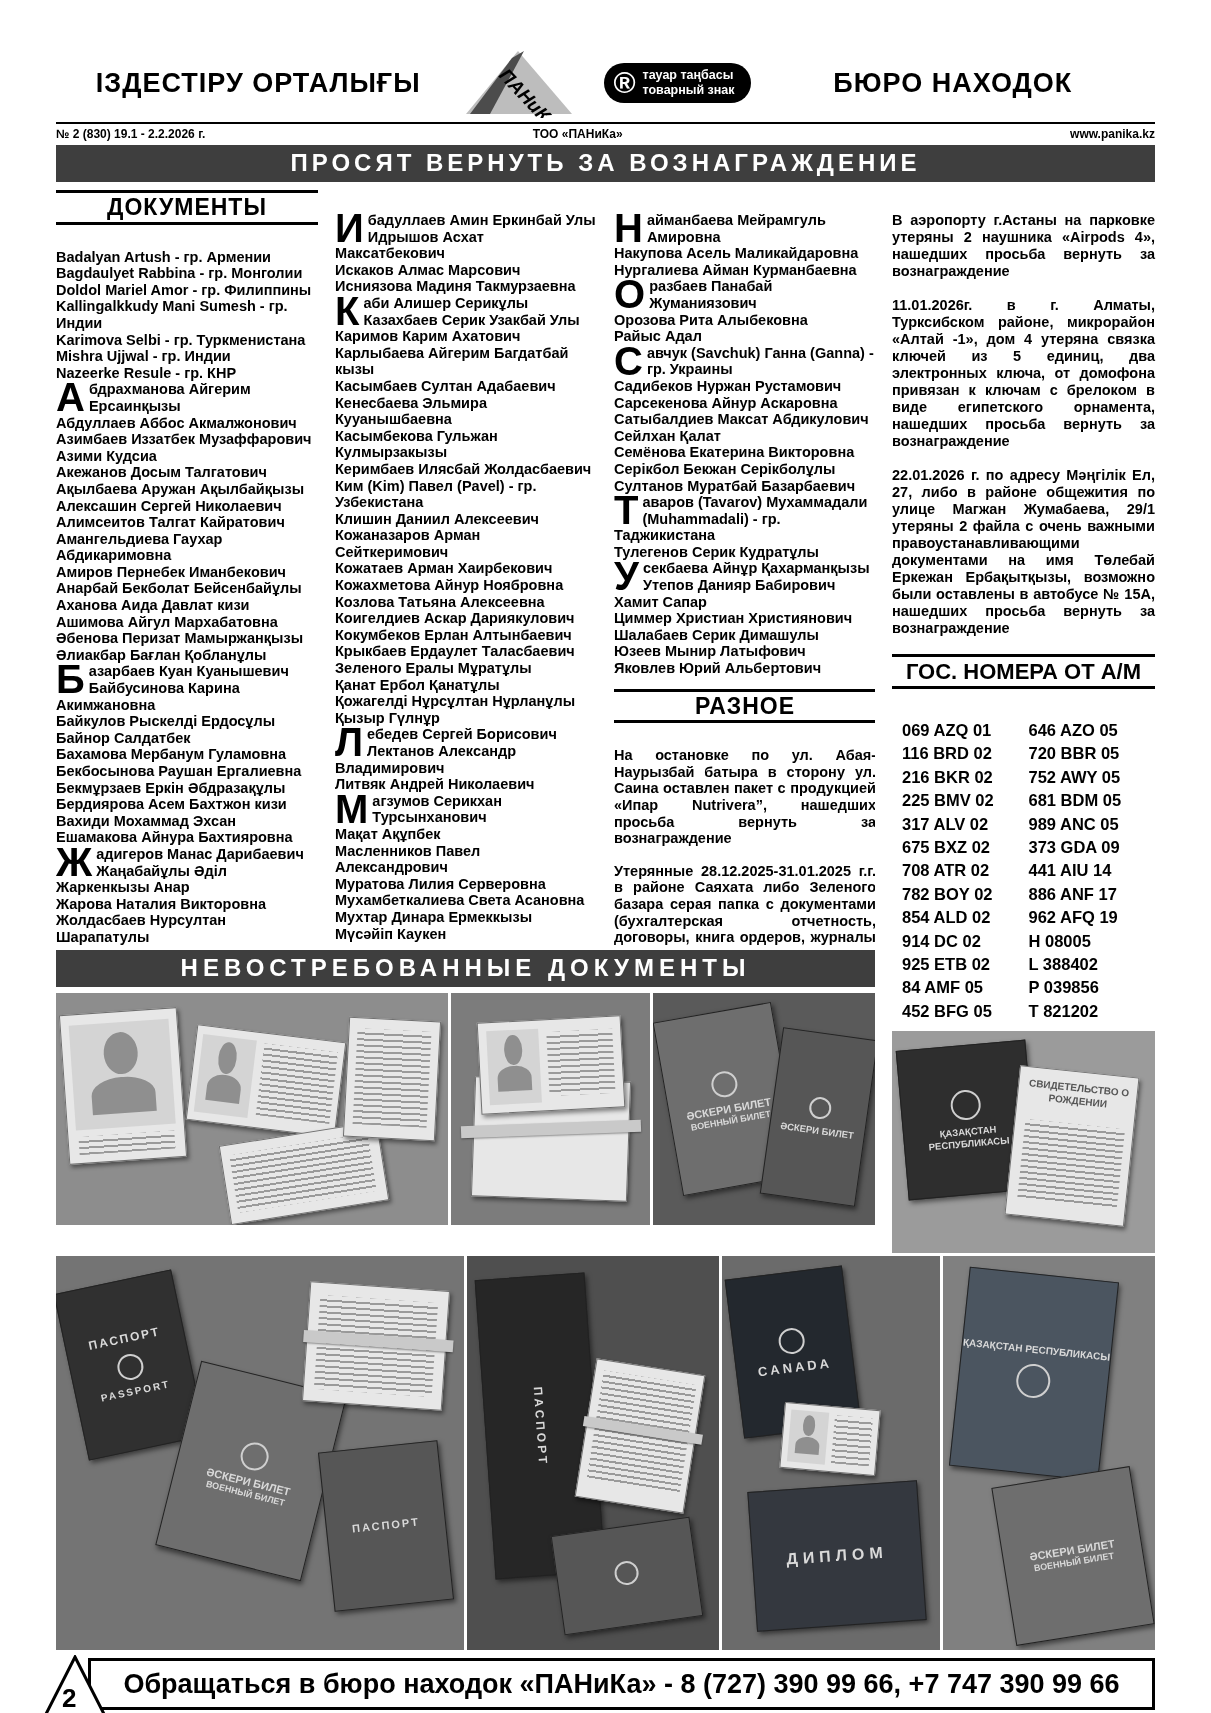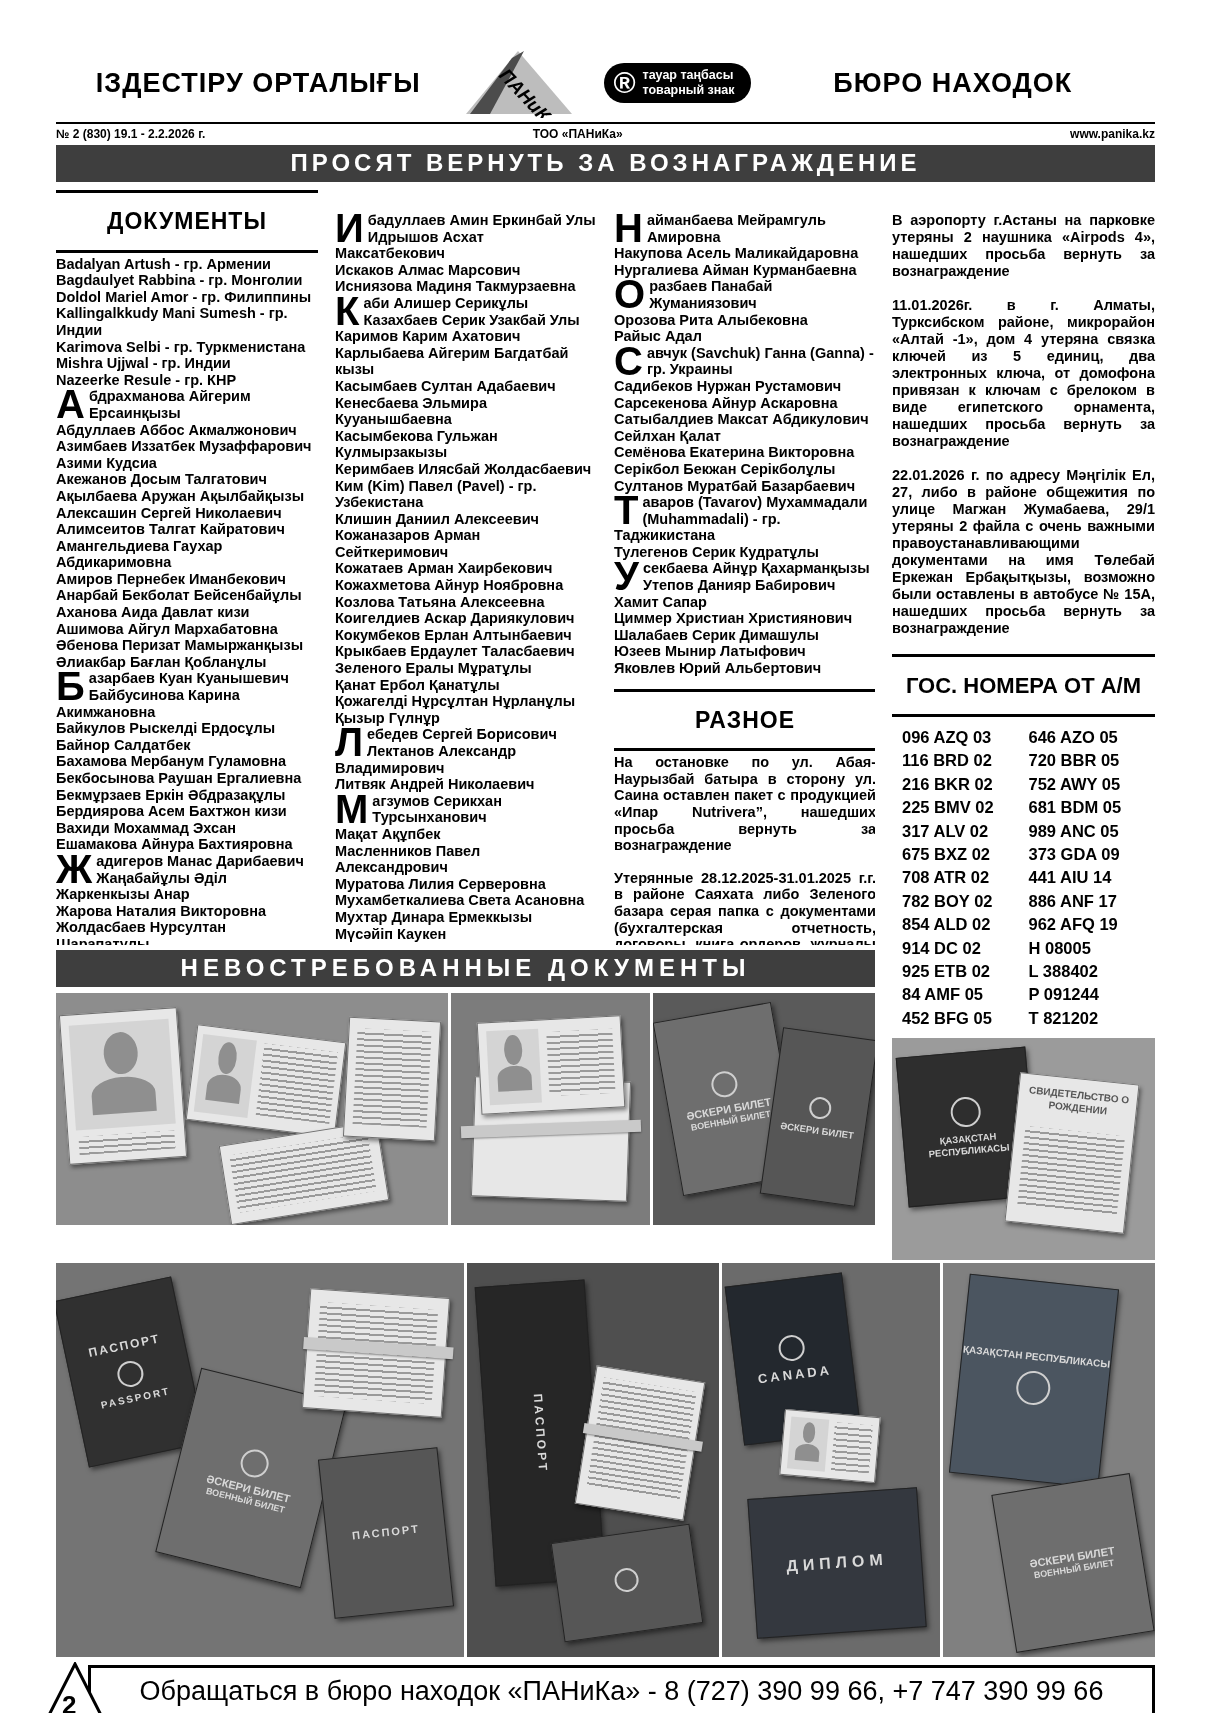--- a/index.html
+++ b/index.html
@@ -29,21 +29,21 @@
   
   .main { display:flex; gap:17px; margin-top:8px; }
   .left-zone { width:819px; flex:0 0 819px; }
   .right-zone { width:263px; flex:0 0 263px; }
   .three-cols { display:flex; gap:17px; height:755px; overflow:hidden; }
   .col { width:262px; flex:0 0 262px; font-size:14.5px; font-weight:bold; line-height:16.6px; }
   .col.pad-top { padding-top:22px; }
   .right-zone { font-size:14.5px; font-weight:bold; line-height:17px; padding-top:22px; }
 
   .sec-head { border-top:3px solid #000; border-bottom:3px solid #000; text-align:center;
-              font-size:23px; font-weight:bold; letter-spacing:1px; padding:20px 0; margin-bottom:3px; }
+              font-size:23px; font-weight:bold; letter-spacing:1px; padding:6px 0; margin-bottom:24px; }
   .sec-head.misc { margin-top:12px; }
   .name-line { }
   .dc-block { }
   .dc { float:left; font-size:40px; line-height:33px; font-weight:bold; padding-right:4px; }
   .para { text-align:justify; margin-bottom:16px; }
   .notice { text-align:justify; margin-bottom:17px; }
 
   
   .plates-head { font-size:22px; letter-spacing:0; margin-top:4px; }
   .plates { display:flex; padding:6px 0 0 10px; }
@@ -67,21 +67,21 @@
   .bk-emblem { border:2px solid #cfcfcf; border-radius:50%; margin-bottom:6px; }
   .txt-lines { background:repeating-linear-gradient(#00000000 0 4px, #9a9a9a 4px 6px); }
   .face { background:#d4d4d4; overflow:hidden; }
   .face .head { width:34%; height:40%; border-radius:50%; background:#8f8f8f; margin:10% auto 0 auto; }
   .face .body2 { width:64%; height:34%; border-radius:48% 48% 0 0; background:#8f8f8f; margin:3% auto 0 auto; }
   .strap { background:#c9c9c9; box-shadow:0 1px 2px rgba(0,0,0,.4); }
 
   
   .footer { margin-top:8px; position:relative; height:56px; }
   .footer-box { border:3px solid #000; height:52px; margin-left:32px; display:flex; align-items:center; justify-content:center;
-                font-size:27px; font-weight:normal; }
+                font-size:27px; font-weight:bold; }
   .page-tri { position:absolute; left:-14px; top:-3px; }
 </style>
 </head>
 <body>
 
 <div class="page">
 
   <div class="masthead">
     <div class="mast-title">ІЗДЕСТІРУ ОРТАЛЫҒЫ</div>
     <div class="logo-group">
@@ -315,21 +315,21 @@
 
     <div class="right-zone">
       <div id="notices">
           <div class="notice">В аэропорту г.Астаны на парковке утеряны 2 наушника «Airpods 4», нашедших просьба вернуть за вознаграждение</div>
           <div class="notice">11.01.2026г. в г. Алматы, Турксибском районе, микрорайон «Алтай -1», дом 4 утеряна связка ключей из 5 единиц, два электронных ключа, от домофона привязан к ключам с брелоком в виде египетского орнамента, нашедших просьба вернуть за вознаграждение</div>
           <div class="notice">22.01.2026 г. по адресу Мәңгілік Ел, 27, либо в районе общежития по улице Магжан Жумабаева, 29/1 утеряны 2 файла с очень важными правоустанавливающими документами на имя Төлебай Еркежан Ербақытқызы, возможно были оставлены в автобусе № 15А, нашедших просьба вернуть за вознаграждение</div>
         </div>
       <div class="sec-head plates-head">ГОС. НОМЕРА ОТ А/М</div>
       <div class="plates">
         <div class="plate-col" id="plates-left">
-            <div class="plate">096 AZQ 03</div>
+            <div class="plate">069 AZQ 01</div>
             <div class="plate">116 BRD 02</div>
             <div class="plate">216 BKR 02</div>
             <div class="plate">225 BMV 02</div>
             <div class="plate">317 ALV 02</div>
             <div class="plate">675 BXZ 02</div>
             <div class="plate">708 ATR 02</div>
             <div class="plate">782 BOY 02</div>
             <div class="plate">854 ALD 02</div>
             <div class="plate">914 DC 02</div>
             <div class="plate">925 ETB 02</div>
@@ -341,21 +341,21 @@
             <div class="plate">720 BBR 05</div>
             <div class="plate">752 AWY 05</div>
             <div class="plate">681 BDM 05</div>
             <div class="plate">989 ANC 05</div>
             <div class="plate">373 GDA 09</div>
             <div class="plate">441 AIU 14</div>
             <div class="plate">886 ANF 17</div>
             <div class="plate">962 AFQ 19</div>
             <div class="plate">H 08005</div>
             <div class="plate">L 388402</div>
-            <div class="plate">P 091244</div>
+            <div class="plate">P 039856</div>
             <div class="plate">T 821202</div>
           </div>
       </div>
       <div class="photo" style="width:263px;height:222px;margin-top:8px;background:#9b9b9b">
         <div class="ph booklet" style="left:10px;top:14px;width:130px;height:150px;transform:rotate(-5deg);background:#2e2e2e">
           <div class="bk-emblem" style="width:30px;height:30px"></div>
           <div class="bk-label" style="font-size:9.5px">ҚАЗАҚСТАН РЕСПУБЛИКАСЫ</div>
         </div>
         <div class="ph doc" style="left:120px;top:40px;width:120px;height:150px;transform:rotate(6deg)">
           <div class="bk-label" style="position:absolute;left:8px;top:10px;width:104px;color:#555;font-size:10px">СВИДЕТЕЛЬСТВО О РОЖДЕНИИ</div>

